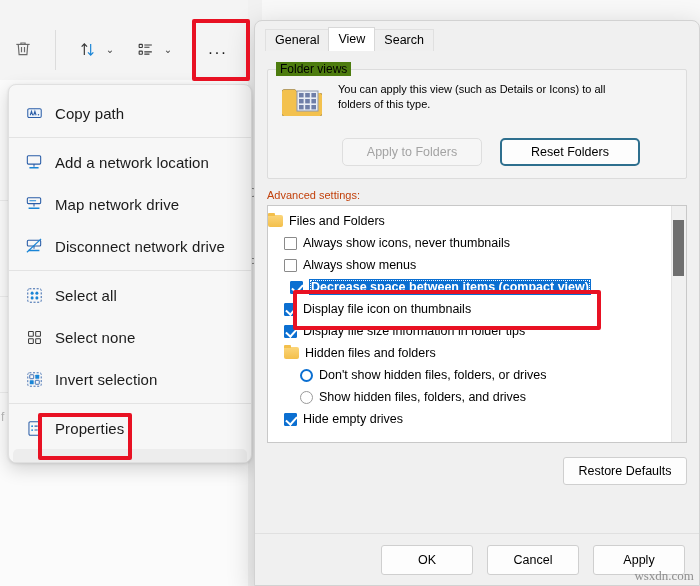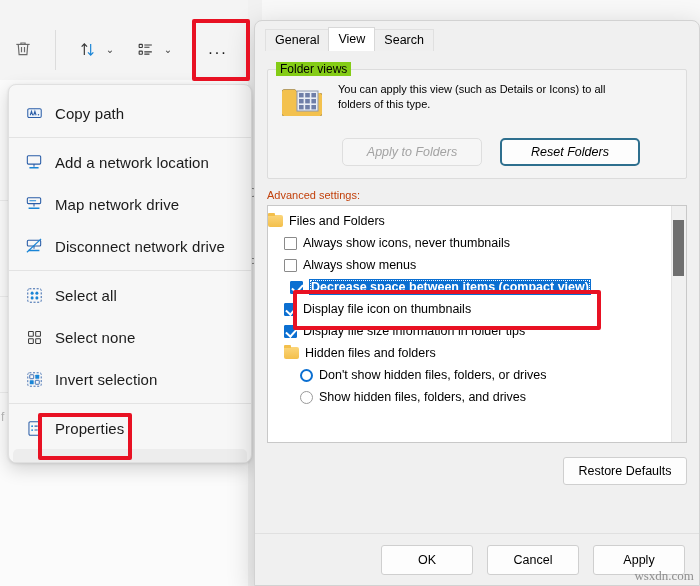--- a/index.html
+++ b/index.html
@@ -106,30 +106,30 @@
   }
 
   .dlg-body { position:relative; padding:8px 12px 0 12px; }
 
   
   .groupbox {
     position:relative; border:1px solid #dcdcdc; background:#f4f4f4;
     border-radius:2px; padding:12px 12px 12px 12px; margin-top:10px;
   }
   .groupbox > .gb-legend {
-    position:absolute; top:-8px; left:8px; background:#84cc16;
+    position:absolute; top:-8px; left:8px; background:#4d7c0f;
     padding:0 4px; font-size:12px; color:#000;
   }
   .fv-row { display:flex; align-items:flex-start; gap:14px; }
   .fv-text { font-size:11px; color:#000; line-height:1.35; max-width:300px; }
   .fv-buttons { display:flex; gap:18px; margin:14px 0 0 62px; }
   .btn {
     font-size:12.5px; color:#000;
     background:#fdfdfd; border:1px solid #cfcfcf; border-radius:5px;
-    padding:6px 0; width:140px; text-align:center;font-style:italic;
+    padding:6px 0; width:140px; text-align:center;
   }
   .btn.is-disabled { color:#a3a3a3; background:#f6f6f6; border-color:#dedede; }
   .btn.is-default { border:2px solid #2e6f8e; background:#fdfdfd; padding:5px 0; }
 
   .adv-label { font-size:11px; color:#c2410c; margin:10px 0 4px 0; }
 
   
   .adv-list {
     position:relative; height:238px; background:#ffffff;
     border:1px solid #c8c8c8; overflow:hidden;
@@ -457,20 +457,24 @@
         <div class="adv-row">
           <span class="rb checked ind3"></span>
           <span>Don't show hidden files, folders, or drives</span>
         </div>
 
         <div class="adv-row">
           <span class="rb ind3"></span>
           <span>Show hidden files, folders, and drives</span>
         </div>
 
+        <div class="adv-row">
+          <span class="cb checked ind2"></span>
+          <span>Hide empty drives</span>
+        </div>
 
       </div>
       <div class="adv-scroll-track">
         <div class="adv-scroll-thumb"></div>
       </div>
     </div>
 
     <div class="restore-wrap">
       <div class="btn-restore">Restore Defaults</div>
     </div>

